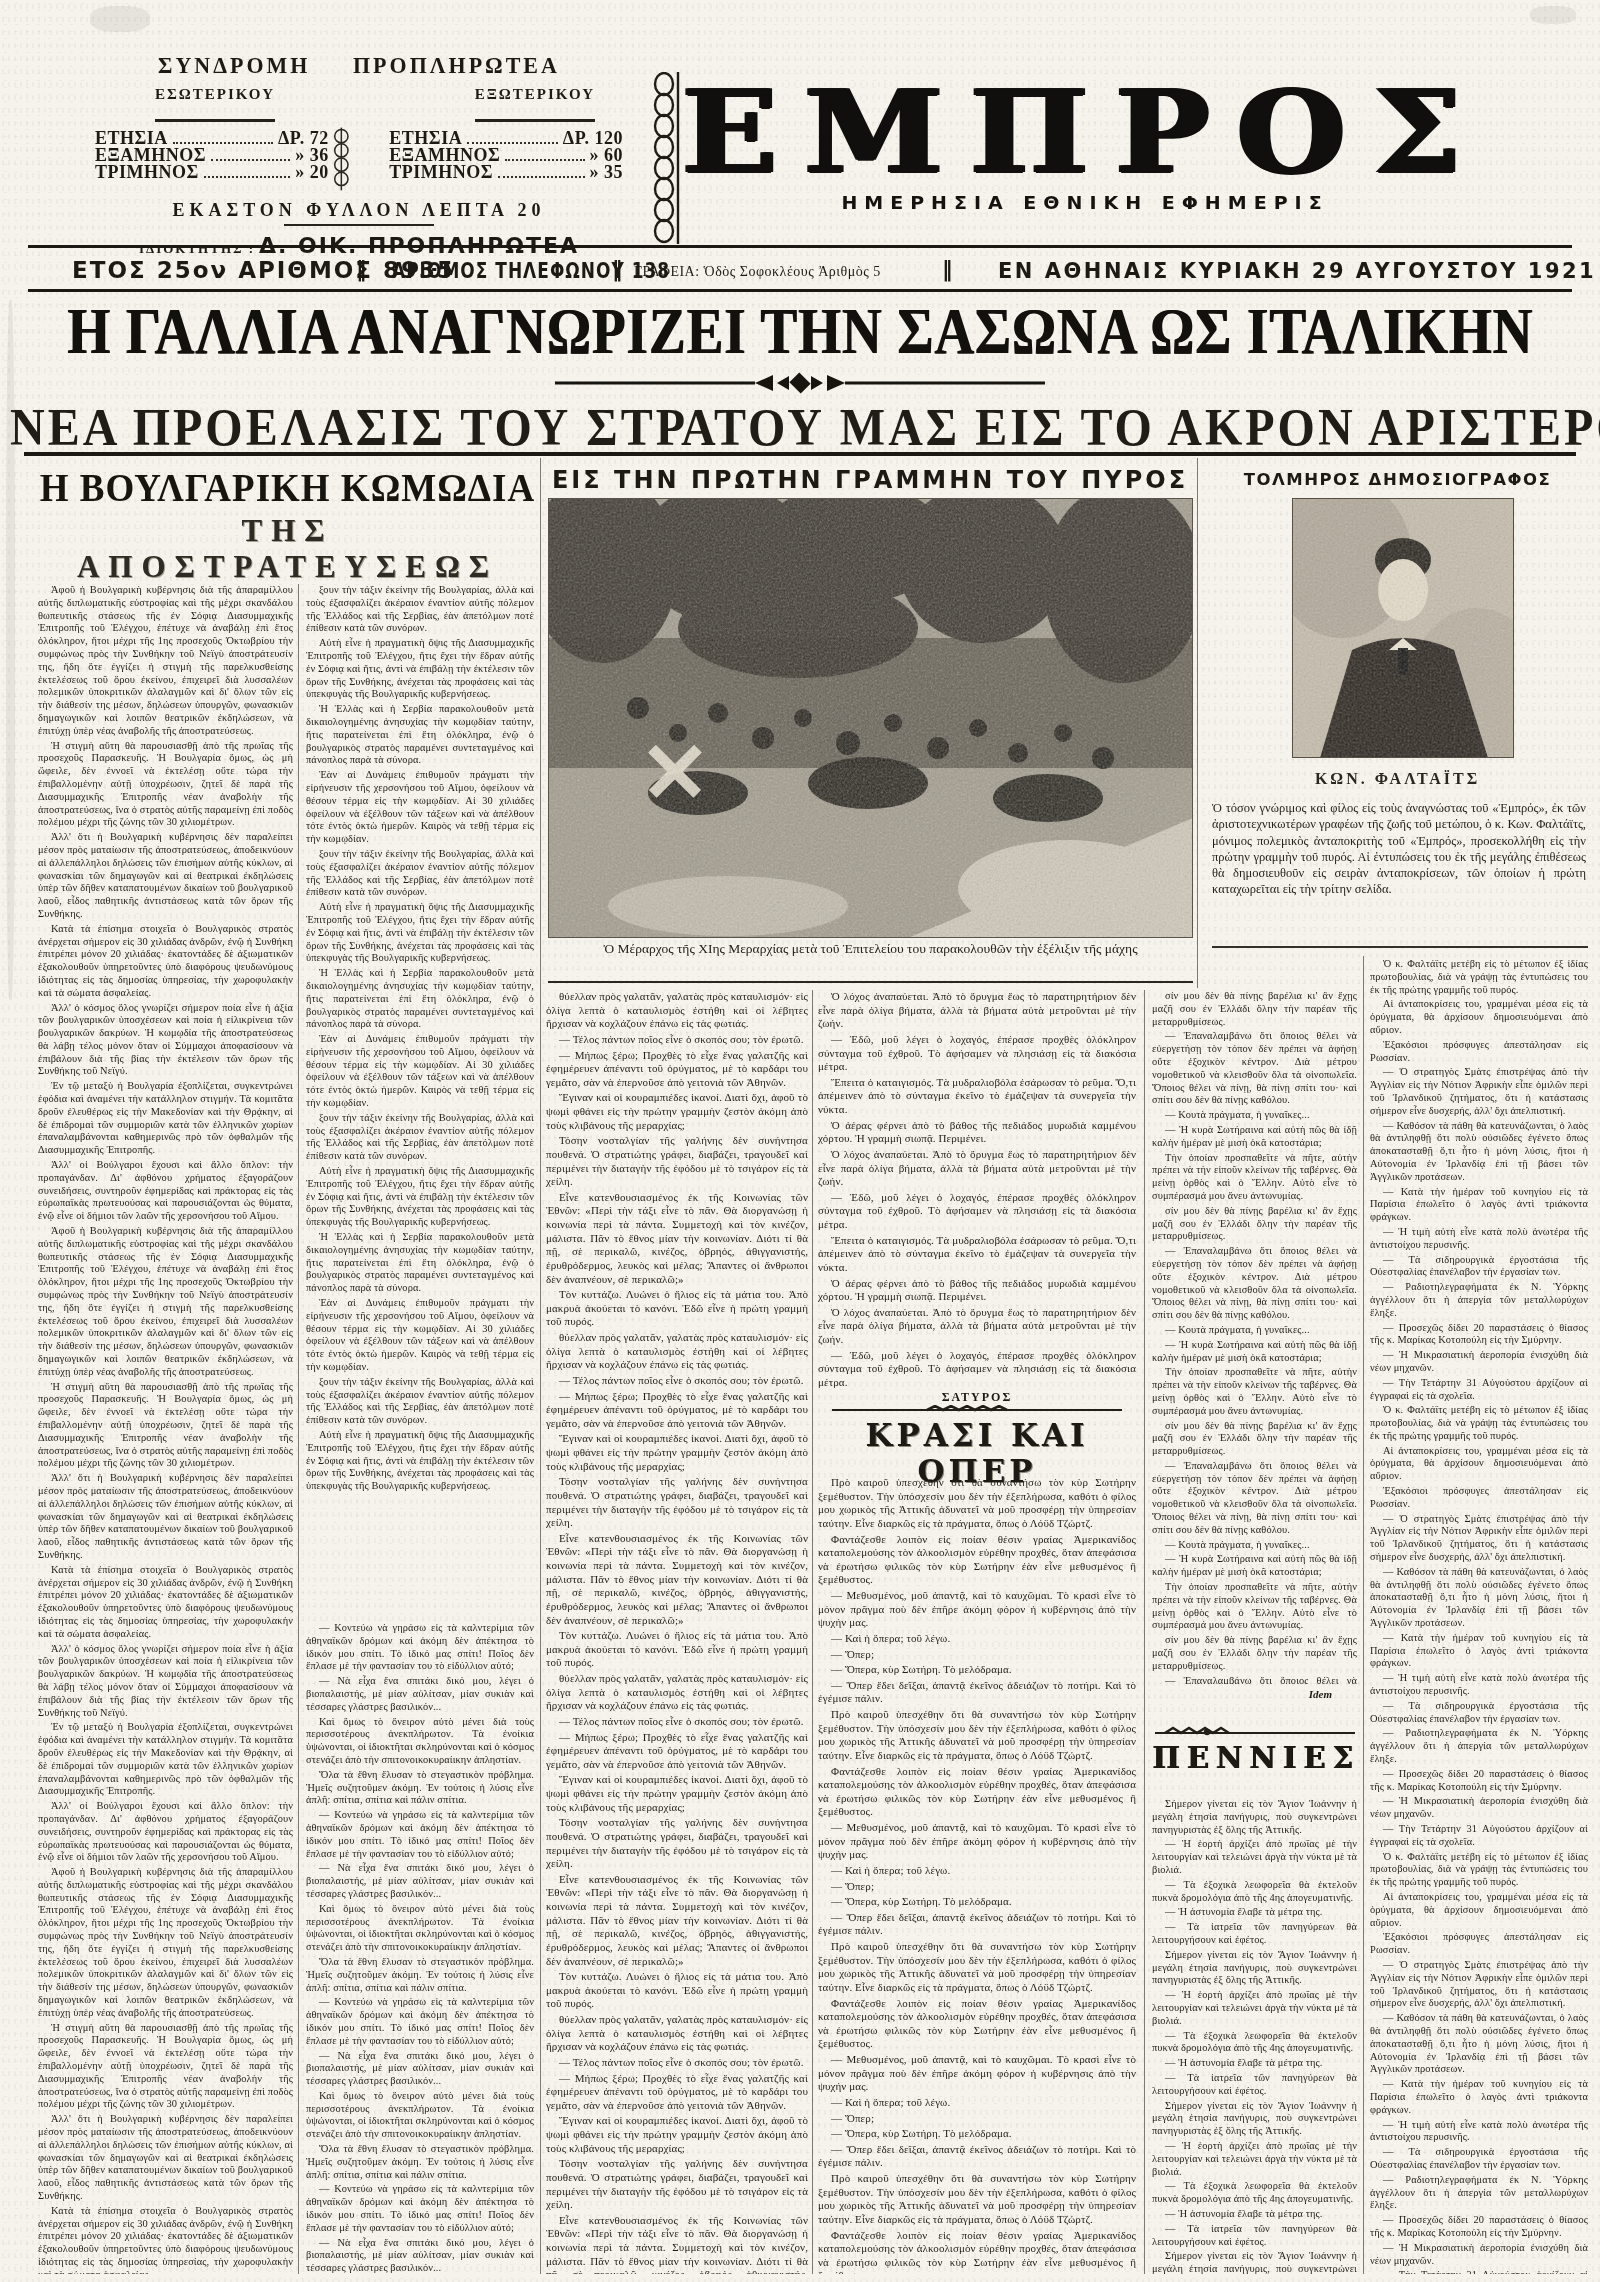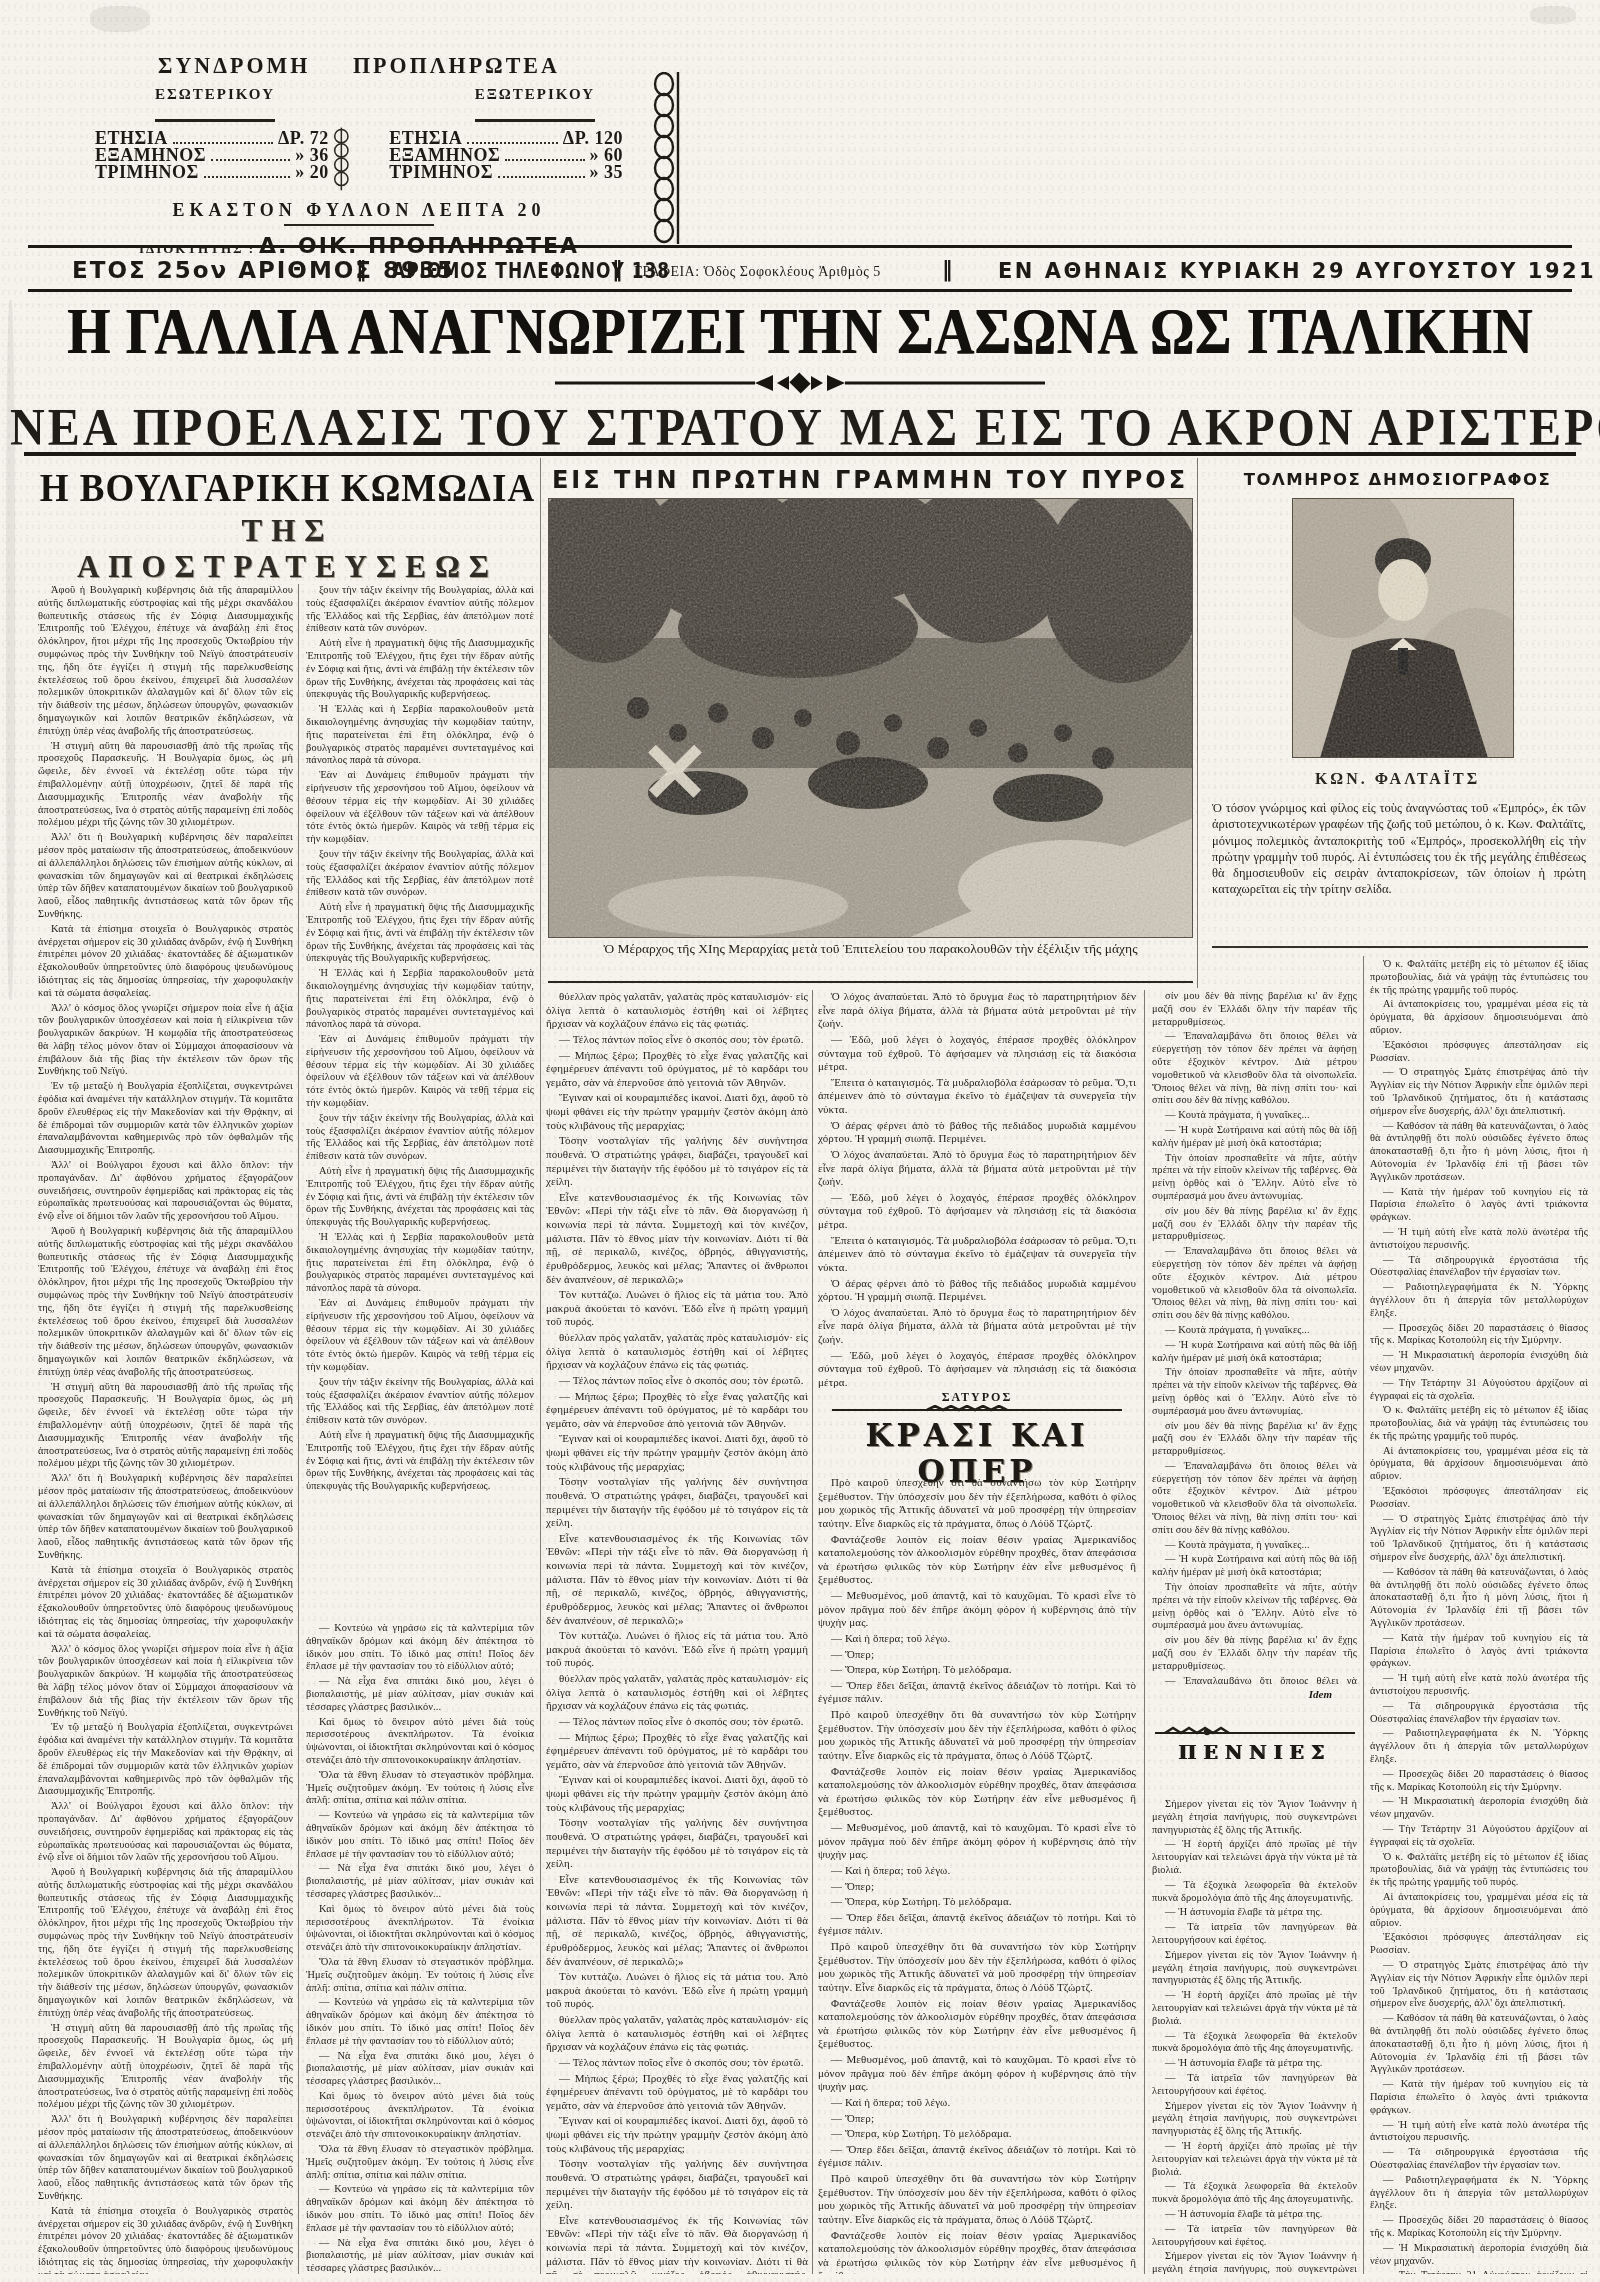--- a/index.html
+++ b/index.html
@@ -87,21 +87,21 @@
   .imp-block{left:306px;top:1500px;width:228px;text-align:center;}
   .kicker-orn{display:block;margin:0 auto;}
   .imp-kicker{font-weight:bold;font-size:13px;letter-spacing:3px;margin-top:4px;}
   .imp-rules{height:3px;border-top:1px solid #26231c;border-bottom:1px solid #26231c;margin:3px 6px;}
   .imp-title{font-weight:bold;font-size:35px;letter-spacing:2px;transform:scaleY(1.05);transform-origin:center top;font-family:"DejaVu Serif",serif;text-shadow:1px 0 #17150f;}
   .krasi-block{left:818px;top:1390px;width:318px;text-align:center;}
   .krasi-kicker{font-size:12px;font-weight:bold;letter-spacing:2px;}
   .krasi-title{font-weight:bold;font-size:31px;letter-spacing:4px;font-family:"DejaVu Serif",serif;margin-top:2px;text-shadow:1px 1px 0 #8f8a7c;}
   .idem-sig{left:1152px;top:1688px;width:180px;text-align:right;font-style:italic;font-weight:bold;font-size:11px;}
   .pennies-block{left:1152px;top:1726px;width:205px;text-align:center;}
-  .pennies-title{font-weight:bold;font-size:19px;letter-spacing:7px;font-family:"DejaVu Serif",serif;margin-top:3px;text-shadow:1px 0 #17150f;}
+  .pennies-title{font-weight:bold;font-size:29px;letter-spacing:7px;font-family:"DejaVu Serif",serif;margin-top:3px;text-shadow:1px 0 #17150f;}
   
   .smudge{position:absolute;background:#5a554b;opacity:0.10;border-radius:40%;}
 </style>
 </head>
 <body>
 
 <div id="page">
 
   <div class="abs subbox">
     <div class="sub-title">
@@ -172,20 +172,24 @@
         <ellipse cx="16" cy="33" rx="9" ry="11"></ellipse>
       <ellipse cx="16" cy="54" rx="9" ry="11"></ellipse>
         <ellipse cx="16" cy="75" rx="9" ry="11"></ellipse>
       <ellipse cx="16" cy="96" rx="9" ry="11"></ellipse>
         <ellipse cx="16" cy="117" rx="9" ry="11"></ellipse>
       <ellipse cx="16" cy="138" rx="9" ry="11"></ellipse>
         <ellipse cx="16" cy="159" rx="9" ry="11"></ellipse>
     </g>
   </svg>
 
+  <div class="abs mast-title">
+    <h1>ΕΜΠΡΟΣ</h1>
+    <div class="mast-sub">ΗΜΕΡΗΣΙΑ ΕΘΝΙΚΗ ΕΦΗΜΕΡΙΣ</div>
+  </div>
 
   <div class="abs hrule" style="left:28px;top:245px;width:1544px;height:3px;"></div>
   <div class="abs infobar">
     <span class="ib year">ΕΤΟΣ 25ον ΑΡΙΘΜΟΣ 8935</span>
     <span class="ib sep sep1">‖</span>
     <span class="ib phone">ΑΡΙΘΜΟΣ ΤΗΛΕΦΩΝΟΥ 138</span>
     <span class="ib sep sep2">‖</span>
     <span class="ib offices">ΓΡΑΦΕΙΑ: Ὁδὸς Σοφοκλέους Ἀριθμὸς 5</span>
     <span class="ib sep sep3">‖</span>
     <span class="ib dateline">ΕΝ ΑΘΗΝΑΙΣ ΚΥΡΙΑΚΗ 29 ΑΥΓΟΥΣΤΟΥ 1921</span>

